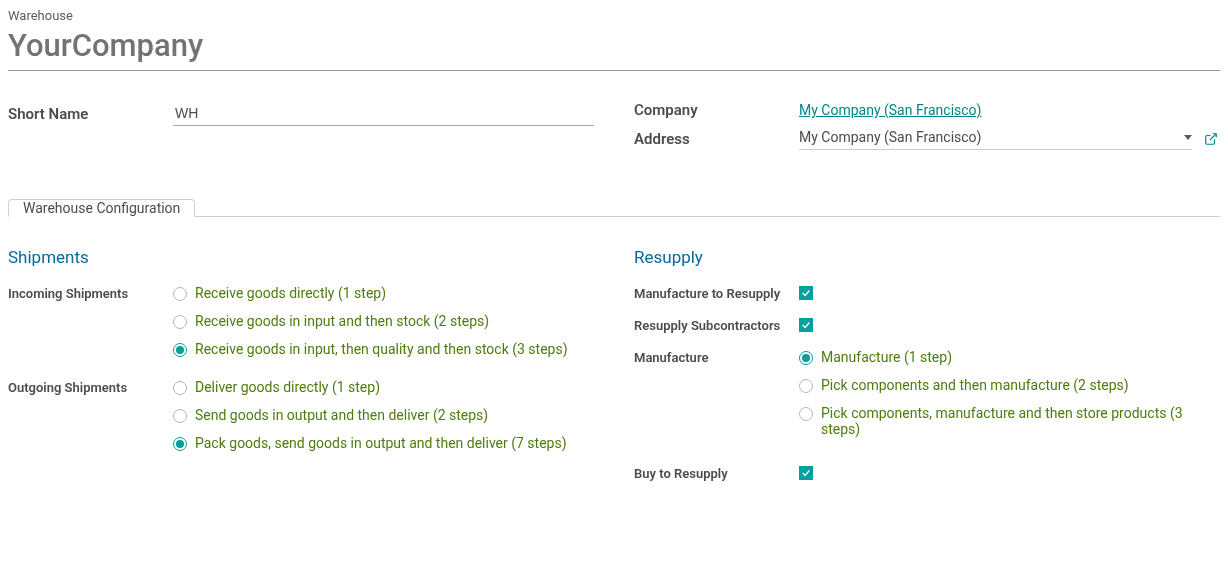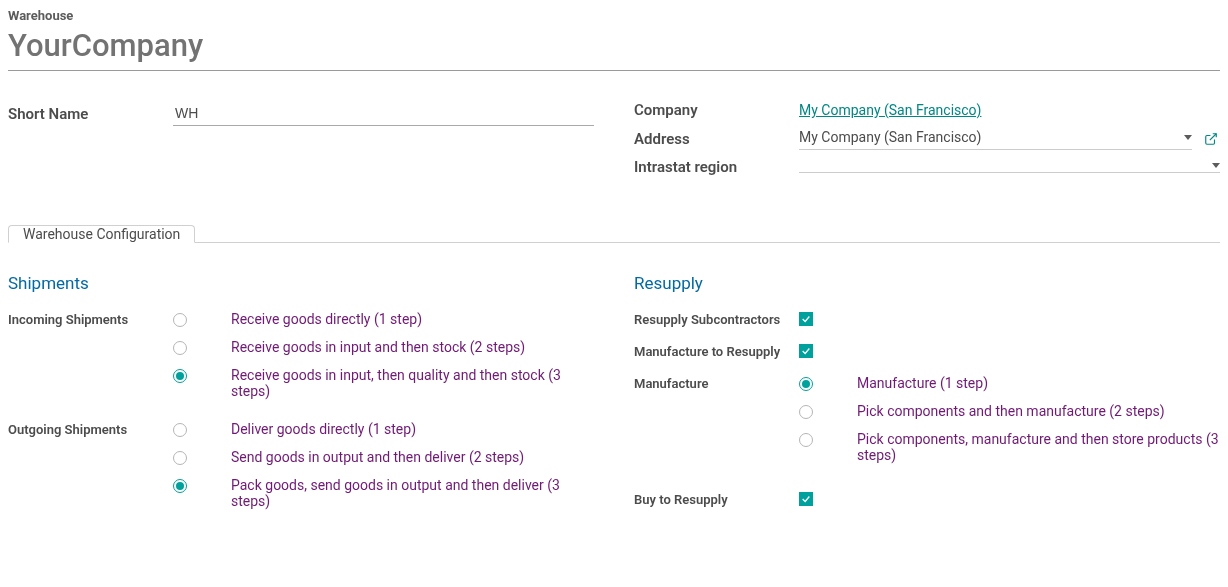--- a/index.html
+++ b/index.html
@@ -7,21 +7,21 @@
     margin: 0;
     padding: 8px;
     font-family: -apple-system, BlinkMacSystemFont, "Segoe UI", Roboto, "Helvetica Neue", Arial, sans-serif;
     font-size: 14px;
     color: #4c4c4c;
     background: #fff;
     width: 1228px;
   }
   .breadcrumb {
     font-size: 13px;
-    font-weight: 700;
+    font-weight: 400;
     color: #5c5c5c;
     margin-bottom: 4px;
   }
   .title-wrap {
     border-bottom: 1px solid #9a9a9a;
     padding-bottom: 6px;
     margin-bottom: 30px;
   }
   .title {
     font-size: 31px;
@@ -133,22 +133,21 @@
     line-height: 1.4;
   }
   .opt-values {
     flex: 1;
   }
   .radio-line {
     display: flex;
     align-items: flex-start;
     margin-bottom: 12px;
     cursor: pointer;
-    color: #701a75;
-    gap: 36px;
+    color: #4d7c0f;
   }
   .radio-outer {
     flex-shrink: 0;
     width: 14px; height: 14px;
     border: 1px solid #b5b5b5;
     border-radius: 50%;
     margin-right: 8px;
     margin-top: 2px;
     position: relative;
     background: #fff;
@@ -219,29 +218,20 @@
         </div>
       </div>
       <span class="external-btn">
         <svg viewBox="0 0 24 24" fill="none" stroke="currentColor" stroke-width="2">
           <path d="M18 13v6a2 2 0 0 1-2 2H5a2 2 0 0 1-2-2V8a2 2 0 0 1 2-2h6"></path>
           <polyline points="15 3 21 3 21 9"></polyline>
           <line x1="10" y1="14" x2="21" y2="3"></line>
         </svg>
       </span>
     </div>
-    <div class="field-row">
-      <div class="label">Intrastat region</div>
-      <div class="input-wrap">
-        <div class="select-row">
-          <span class="select-val"></span>
-          <span class="caret-down"></span>
-        </div>
-      </div>
-    </div>
   </div>
 </div>
 
 <div class="tabs-outer">
   <div class="tab">Warehouse Configuration</div>
 </div>
 
 <div class="tab-content">
 
   <div class="col">
@@ -271,42 +261,42 @@
         <div class="radio-line">
           <span class="radio-outer"></span>
           <span>Deliver goods directly (1 step)</span>
         </div>
         <div class="radio-line">
           <span class="radio-outer"></span>
           <span>Send goods in output and then deliver (2 steps)</span>
         </div>
         <div class="radio-line">
           <span class="radio-outer checked"></span>
-          <span>Pack goods, send goods in output and then deliver (3 steps)</span>
+          <span>Pack goods, send goods in output and then deliver (7 steps)</span>
         </div>
       </div>
     </div>
   </div>
 
   <div class="col">
     <div class="section-title">Resupply</div>
 
     <div class="check-row">
-      <div class="opt-label">Resupply Subcontractors</div>
+      <div class="opt-label">Manufacture to Resupply</div>
       <div class="opt-values">
         <span class="checkbox">
           <svg viewBox="0 0 24 24">
               <polyline points="4 12 10 18 20 6"></polyline>
             </svg>
         </span>
       </div>
     </div>
 
     <div class="check-row">
-      <div class="opt-label">Manufacture to Resupply</div>
+      <div class="opt-label">Resupply Subcontractors</div>
       <div class="opt-values">
         <span class="checkbox">
           <svg viewBox="0 0 24 24">
               <polyline points="4 12 10 18 20 6"></polyline>
             </svg>
         </span>
       </div>
     </div>
 
     <div class="opt-row">

